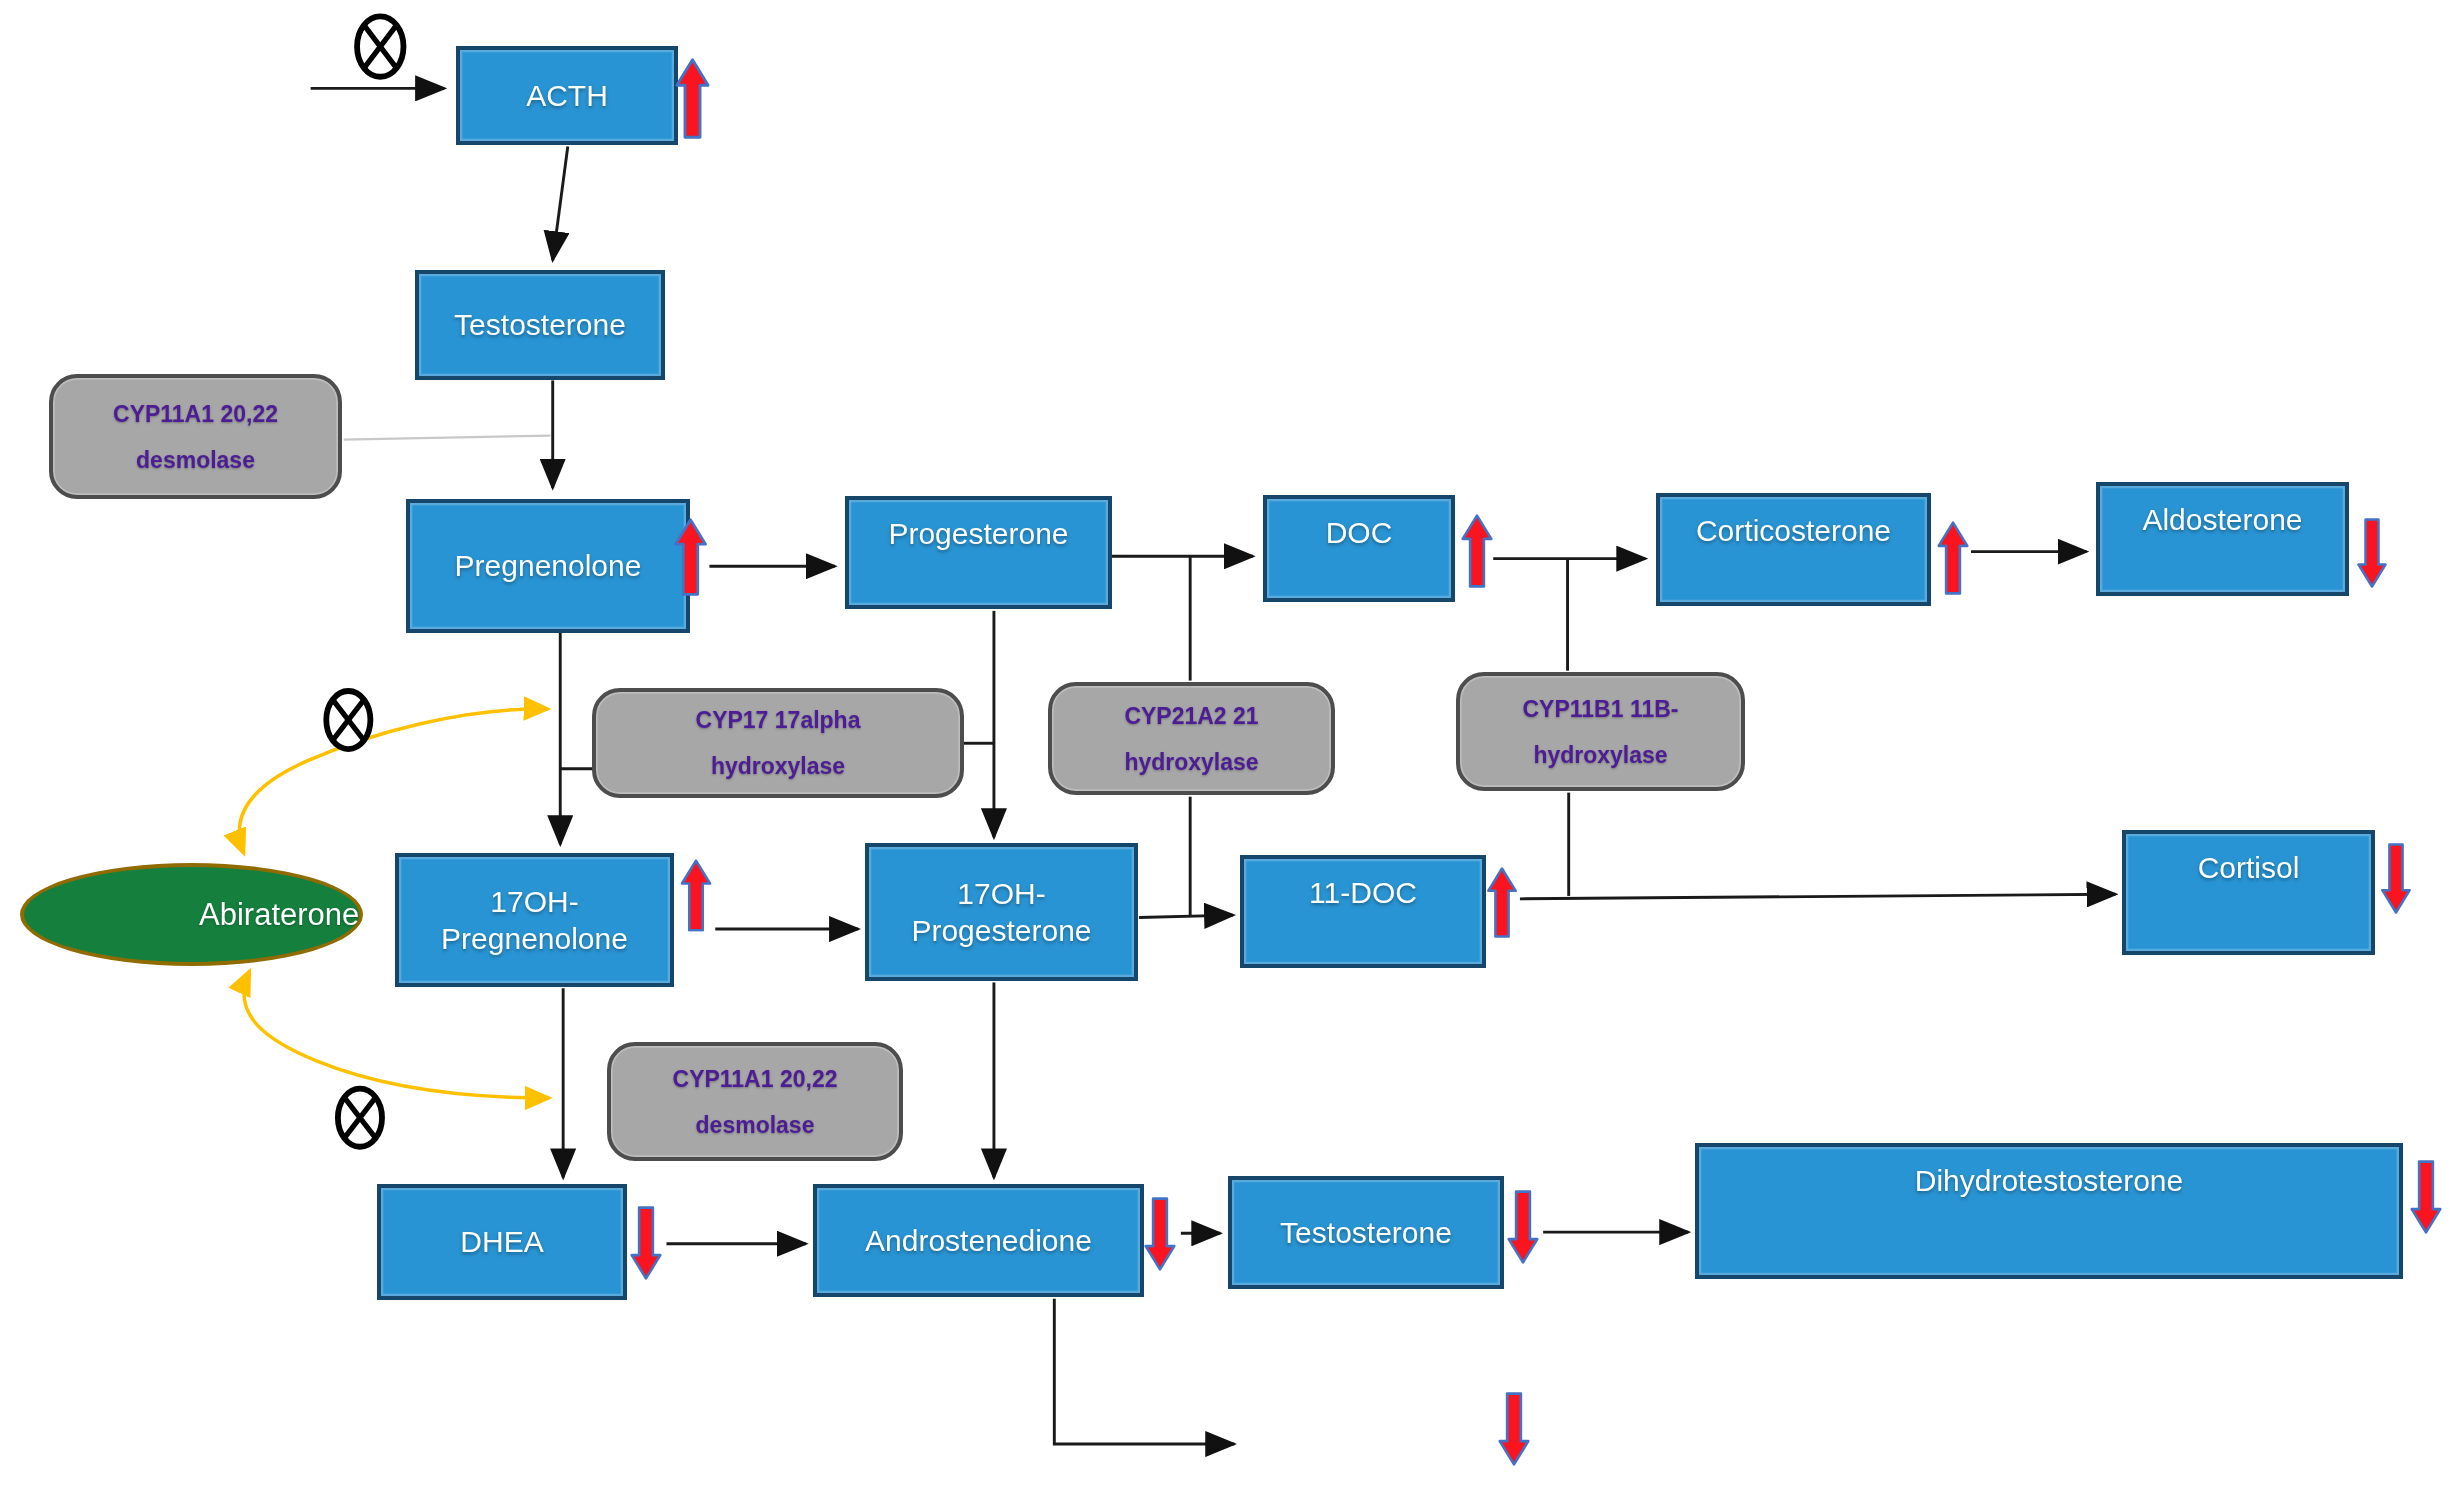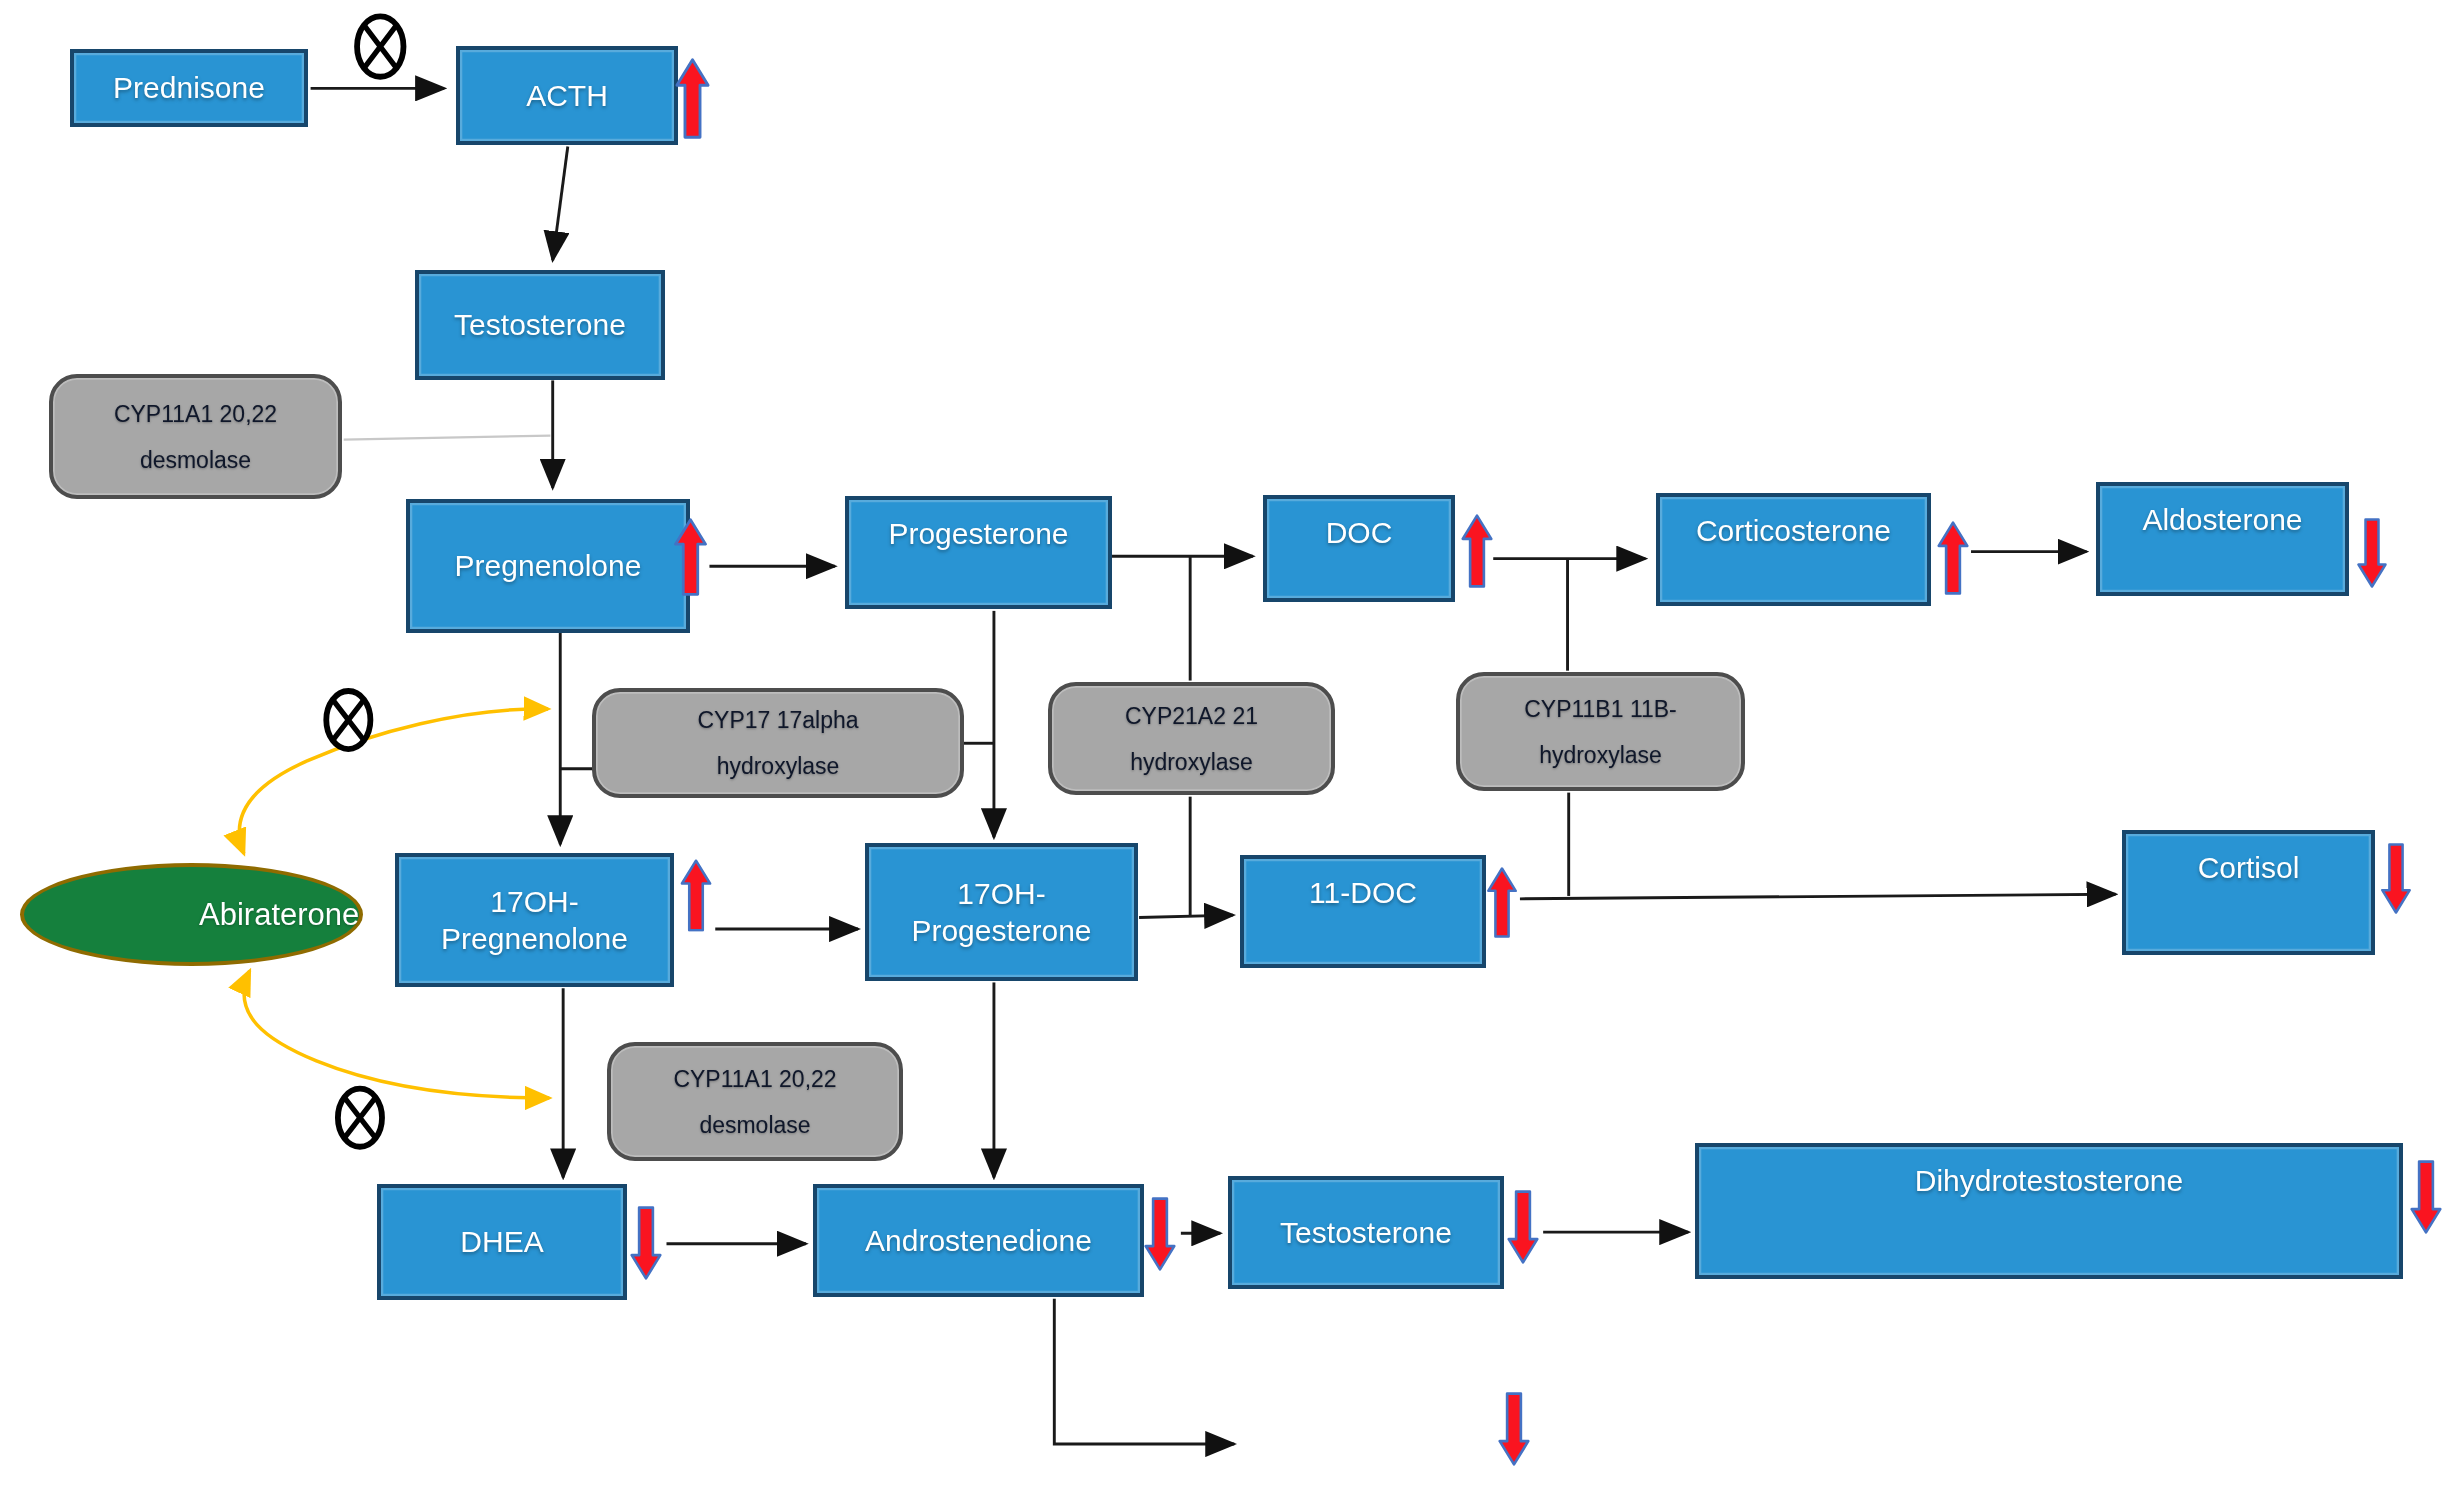--- a/index.html
+++ b/index.html
@@ -8,21 +8,21 @@
   #connector-layer{position:absolute;left:0;top:0;width:2450px;height:1508px;}
   .box{position:absolute;box-sizing:border-box;display:flex;flex-direction:column;
        align-items:center;justify-content:center;text-align:center;color:#ffffff;}
   .blue{background:#2994D3;border:4.6px solid #17466B;
         box-shadow:inset 0 0 0 2.3px rgba(255,255,255,.22);}
   .blue .lbl{font-size:30px;line-height:1.25;color:#fff;
         text-shadow:0 1.7px 3.5px rgba(0,0,0,.35);}
   .upper{justify-content:flex-start;padding-top:15px;}
   .gray{background:#A7A7A7;border:4.1px solid #4D4D4D;border-radius:28px;
         box-shadow:inset 0 0 0 1.7px rgba(255,255,255,.25);}
-  .gray .lbl{font-size:23px;line-height:2.0;color:#0f172a;text-shadow:0 1.2px 2.3px rgba(0,0,0,.3);}
+  .gray .lbl{font-size:23px;line-height:2.0;color:#4c1d95;text-shadow:0 1.2px 2.3px rgba(0,0,0,.3);font-weight:bold;}
   .ellipse{position:absolute;box-sizing:border-box;background:#15803d;border:4.1px solid #8F6B00;
         border-radius:50%;display:flex;align-items:center;justify-content:flex-end;}
   .ellipse .lbl{font-size:31px;color:#fff;text-shadow:0 1.2px 2.9px rgba(0,0,0,.3);}
   .trend{position:absolute;}
   .trend.down{transform:rotate(180deg);}
 </style>
 </head>
 <body>
 
 <div id="canvas">
@@ -83,23 +83,20 @@
         <ellipse cx="600" cy="1240" rx="38" ry="50" stroke-width="10"></ellipse>
         <path d="M573,1205 L627,1275 M627,1205 L573,1275" stroke-width="9" fill="none"></path>
       </g>
       <g>
         <ellipse cx="620" cy="1925" rx="38" ry="50" stroke-width="10"></ellipse>
         <path d="M593,1890 L647,1960 M647,1890 L593,1960" stroke-width="9" fill="none"></path>
       </g>
     </g>
   </svg>
 
-  <div class="box blue" style="left:70px;top:49px;width:238px;height:78px;">
-    <span class="lbl">Prednisone</span>
-  </div>
   <div class="box blue" style="left:456px;top:46px;width:222px;height:99px;">
     <span class="lbl">ACTH</span>
   </div>
   <div class="box blue" style="left:415px;top:270px;width:250px;height:110px;">
     <span class="lbl">Testosterone</span>
   </div>
   <div class="box blue" style="left:406px;top:499px;width:284px;height:134px;">
     <span class="lbl">Pregnenolone</span>
   </div>
   <div class="box blue upper" style="left:845px;top:496px;width:267px;height:113px;">

